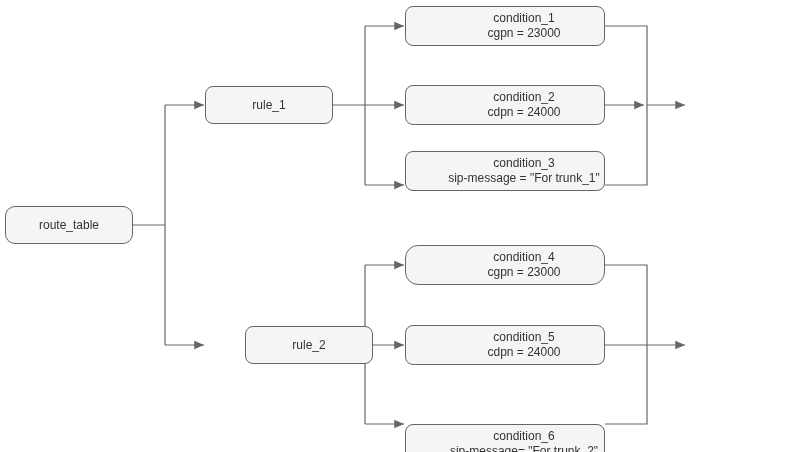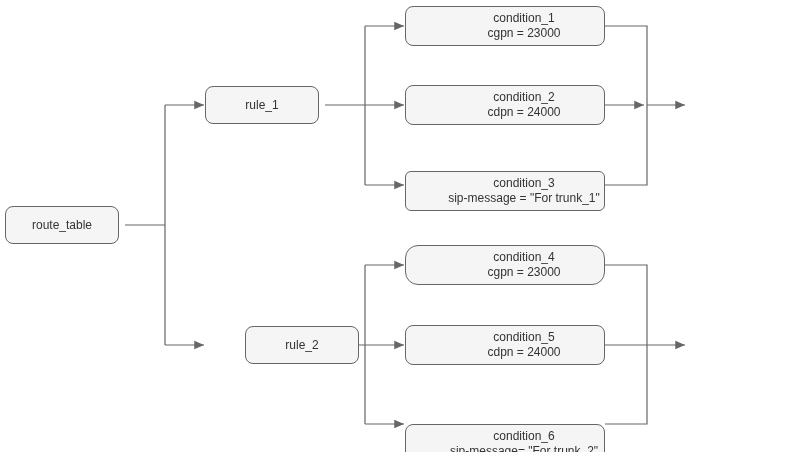--- a/index.html
+++ b/index.html
@@ -33,21 +33,21 @@
     border-radius: 8px;
     display: flex;
     flex-direction: column;
     align-items: center;
     justify-content: center;
     text-align: center;
     color: var(--text, #333333);
     font-size: 12px;
     line-height: 15px;
   }
-  .node.small { width: 114px; height: 38px; }
+  .node.small { width: 128px; height: 38px; }
   .node.cond  { width: 200px; height: 40px; padding-left: 38px; }
   .lbl { display: block; white-space: nowrap; }
 </style>
 </head>
 <body>
 
 <div class="canvas">
 
   <svg class="wires" viewBox="0 0 811 452" xmlns="http://www.w3.org/2000/svg">
     <defs>
@@ -72,21 +72,21 @@
 
     <path class="edge" d="M365,265 V424"></path>
     <path class="edge" d="M365,265 H404" marker-end="url(#arrow)"></path>
     <path class="edge" d="M325,345 H404" marker-end="url(#arrow)"></path>
     <path class="edge" d="M365,424 H404" marker-end="url(#arrow)"></path>
 
     <path class="edge" d="M605,265 H647 V424 H605"></path>
     <path class="edge" d="M605,345 H685" marker-end="url(#arrow)"></path>
   </svg>
 
-  <div class="node small" style="left:5px; top:206px;">
+  <div class="node small" style="left:5px; top:206px;border-radius:10px;">
     <span class="lbl">route_table</span>
   </div>
 
   <div class="node small" style="left:205px; top:86px;">
     <span class="lbl">rule_1</span>
   </div>
 
   <div class="node small" style="left:205px; top:326px;margin-left:40px;">
     <span class="lbl">rule_2</span>
   </div>
@@ -94,21 +94,21 @@
   <div class="node cond" style="left:405px; top:6px;">
     <span class="lbl">condition_1</span>
     <span class="lbl">cgpn = 23000</span>
   </div>
 
   <div class="node cond" style="left:405px; top:85px;">
     <span class="lbl">condition_2</span>
     <span class="lbl">cdpn = 24000</span>
   </div>
 
-  <div class="node cond" style="left:405px; top:171px;border-radius:6px;">
+  <div class="node cond" style="left:405px; top:151px;">
     <span class="lbl">condition_3</span>
     <span class="lbl">sip-message = "For trunk_1"</span>
   </div>
 
   <div class="node cond" style="left:405px; top:245px;border-radius:13px;">
     <span class="lbl">condition_4</span>
     <span class="lbl">cgpn = 23000</span>
   </div>
 
   <div class="node cond" style="left:405px; top:325px;">

